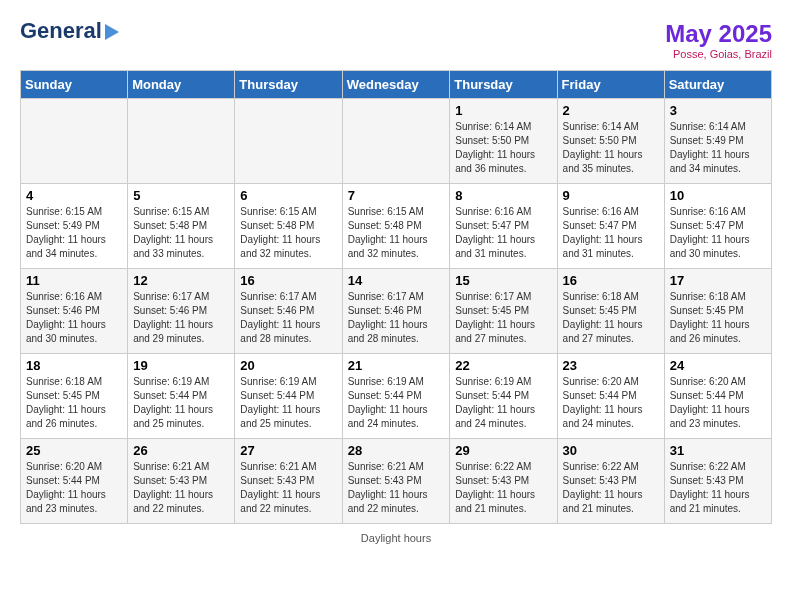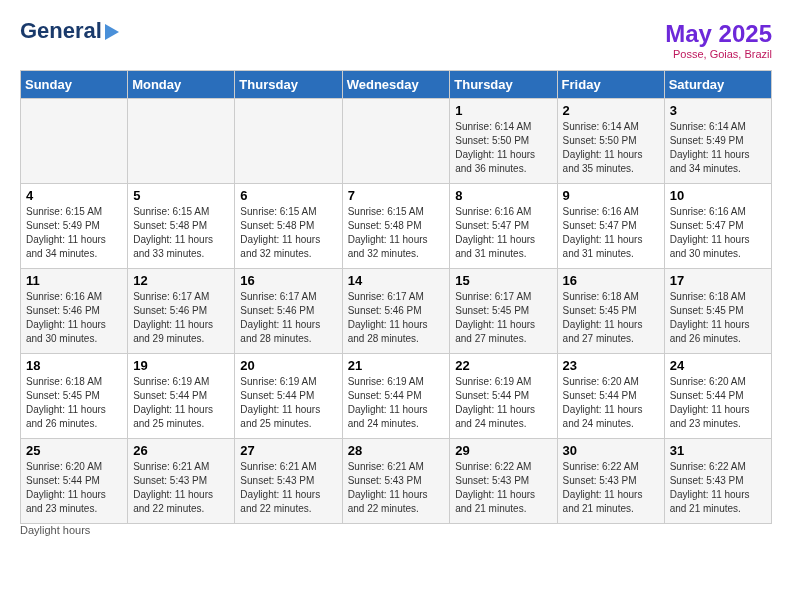--- a/index.html
+++ b/index.html
@@ -81,22 +81,24 @@
     }
     .day-detail {
       color: #333;
       font-size: 10px;
       line-height: 1.4;
     }
     .empty-cell {
       background-color: inherit;
     }
     .footer {
+      margin-top: 8px;
       font-size: 11px;
       color: #555;
+      text-align: center;
     }
   </style>
 </head>
 <body>
 
 <div class="header">
   <div class="logo">
     <div>
       <div style="display:flex;align-items:center;">
         <span class="logo-text">General</span>

